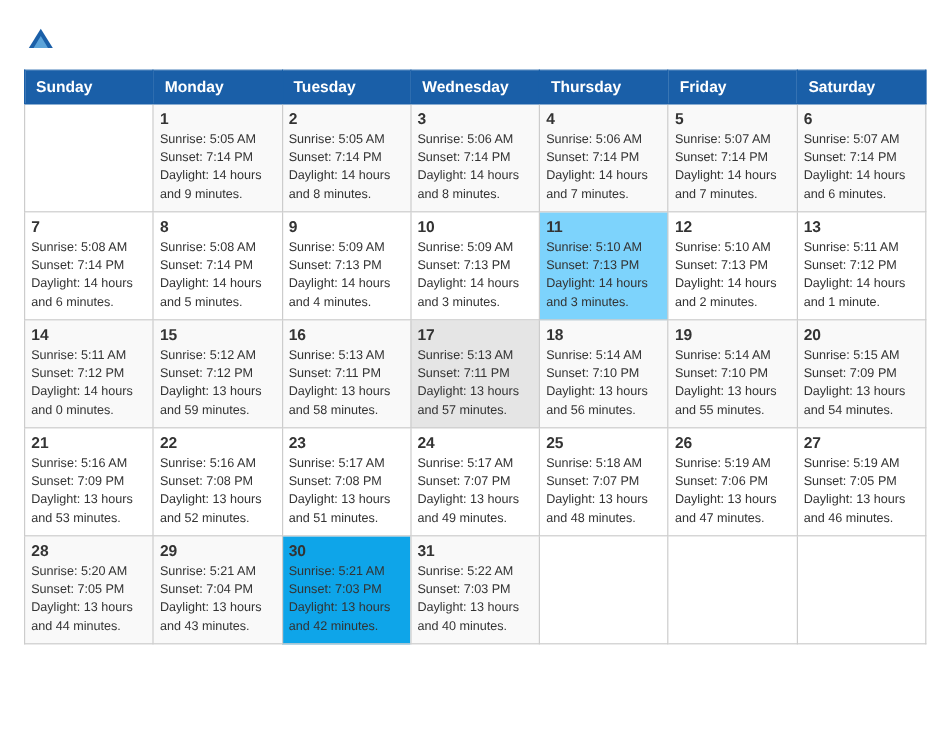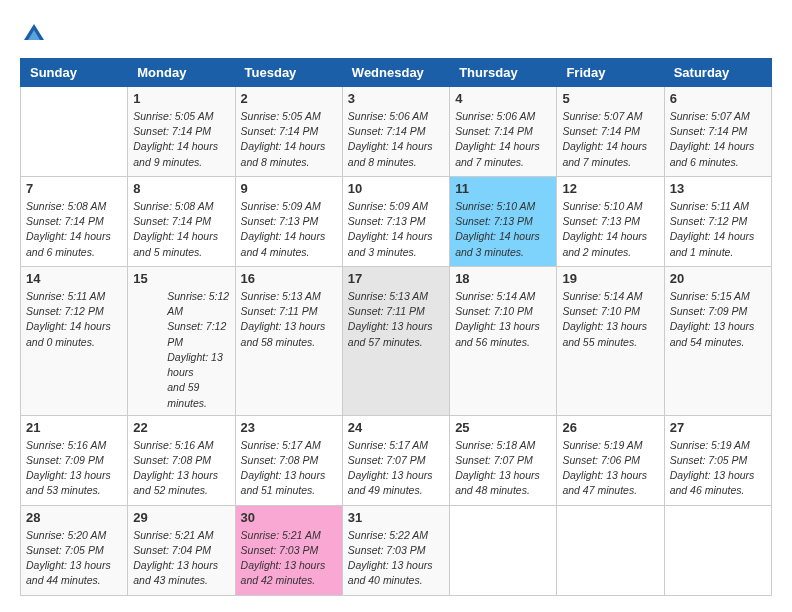--- a/index.html
+++ b/index.html
@@ -71,21 +71,20 @@
     }
     .day-number {
       font-weight: bold;
       font-size: 13px;
       margin-bottom: 3px;
     }
     .day-info {
       font-size: 10.5px;
       line-height: 1.45;
       color: #333;
-      font-style: italic;
     }
     tr:nth-child(odd) td {
       background-color: #f9f9f9;
     }
     tr:nth-child(even) td {
       background-color: #fff;
     }
     .empty-cell {
       background-color: #fff !important;
     }
@@ -221,21 +220,21 @@
       <tr>
         <td style="background-color: rgb(249, 249, 249); margin-top: 40px;">
           <div class="day-number">14</div>
           <div class="day-info" style="white-space: pre-line;">Sunrise: 5:11 AM
 Sunset: 7:12 PM
 Daylight: 14 hours
 and 0 minutes.</div>
         </td>
         <td style="background-color: rgb(249, 249, 249);">
           <div class="day-number">15</div>
-          <div class="day-info" style="white-space: pre-line; margin-left: 34px;">Sunrise: 5:12 AM
+          <div class="day-info" style="white-space: pre-line;">Sunrise: 5:12 AM
 Sunset: 7:12 PM
 Daylight: 13 hours
 and 59 minutes.</div>
         </td>
         <td style="background-color: rgb(249, 249, 249);">
           <div class="day-number">16</div>
           <div class="day-info" style="white-space: pre-line;">Sunrise: 5:13 AM
 Sunset: 7:11 PM
 Daylight: 13 hours
 and 58 minutes.</div>
@@ -328,21 +327,21 @@
 Daylight: 13 hours
 and 44 minutes.</div>
         </td>
         <td style="background-color: rgb(249, 249, 249);">
           <div class="day-number">29</div>
           <div class="day-info" style="white-space: pre-line;">Sunrise: 5:21 AM
 Sunset: 7:04 PM
 Daylight: 13 hours
 and 43 minutes.</div>
         </td>
-        <td style="background-color: #f9a8d4;">
+        <td style="background-color: #0ea5e9;">
           <div class="day-number">30</div>
           <div class="day-info" style="white-space: pre-line;">Sunrise: 5:21 AM
 Sunset: 7:03 PM
 Daylight: 13 hours
 and 42 minutes.</div>
         </td>
         <td style="background-color: rgb(249, 249, 249);">
           <div class="day-number">31</div>
           <div class="day-info" style="white-space: pre-line;">Sunrise: 5:22 AM
 Sunset: 7:03 PM

